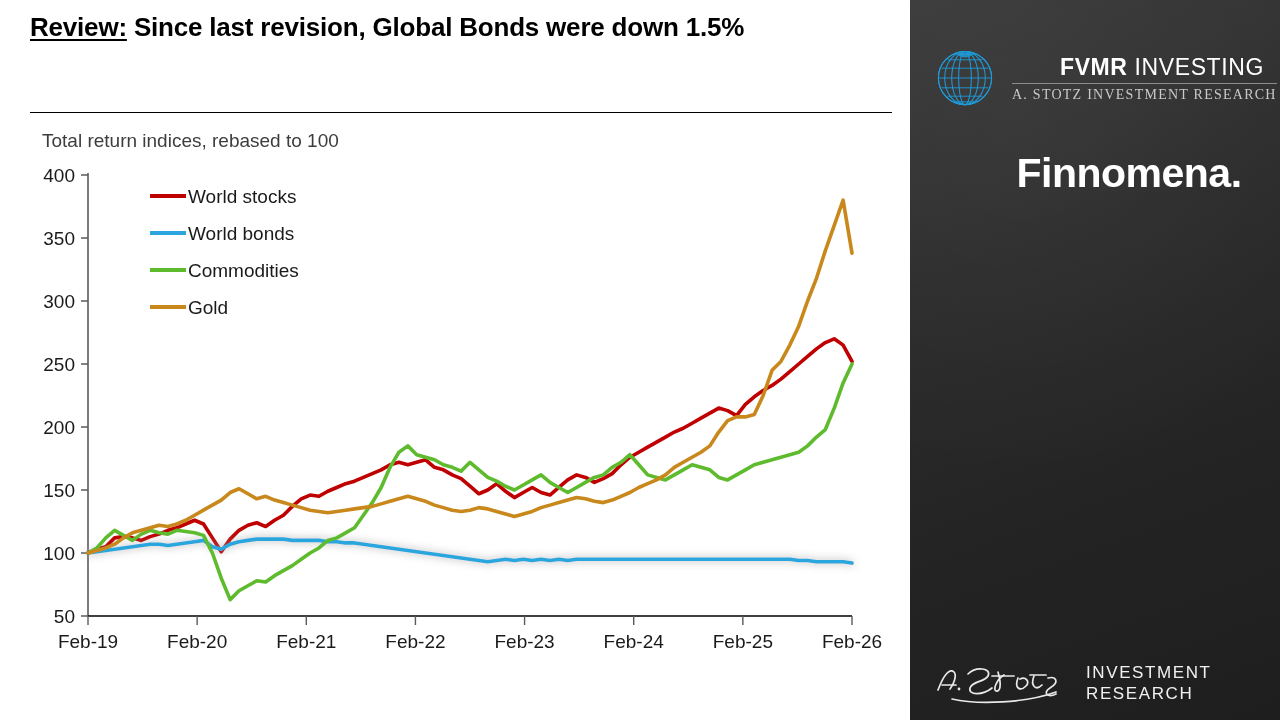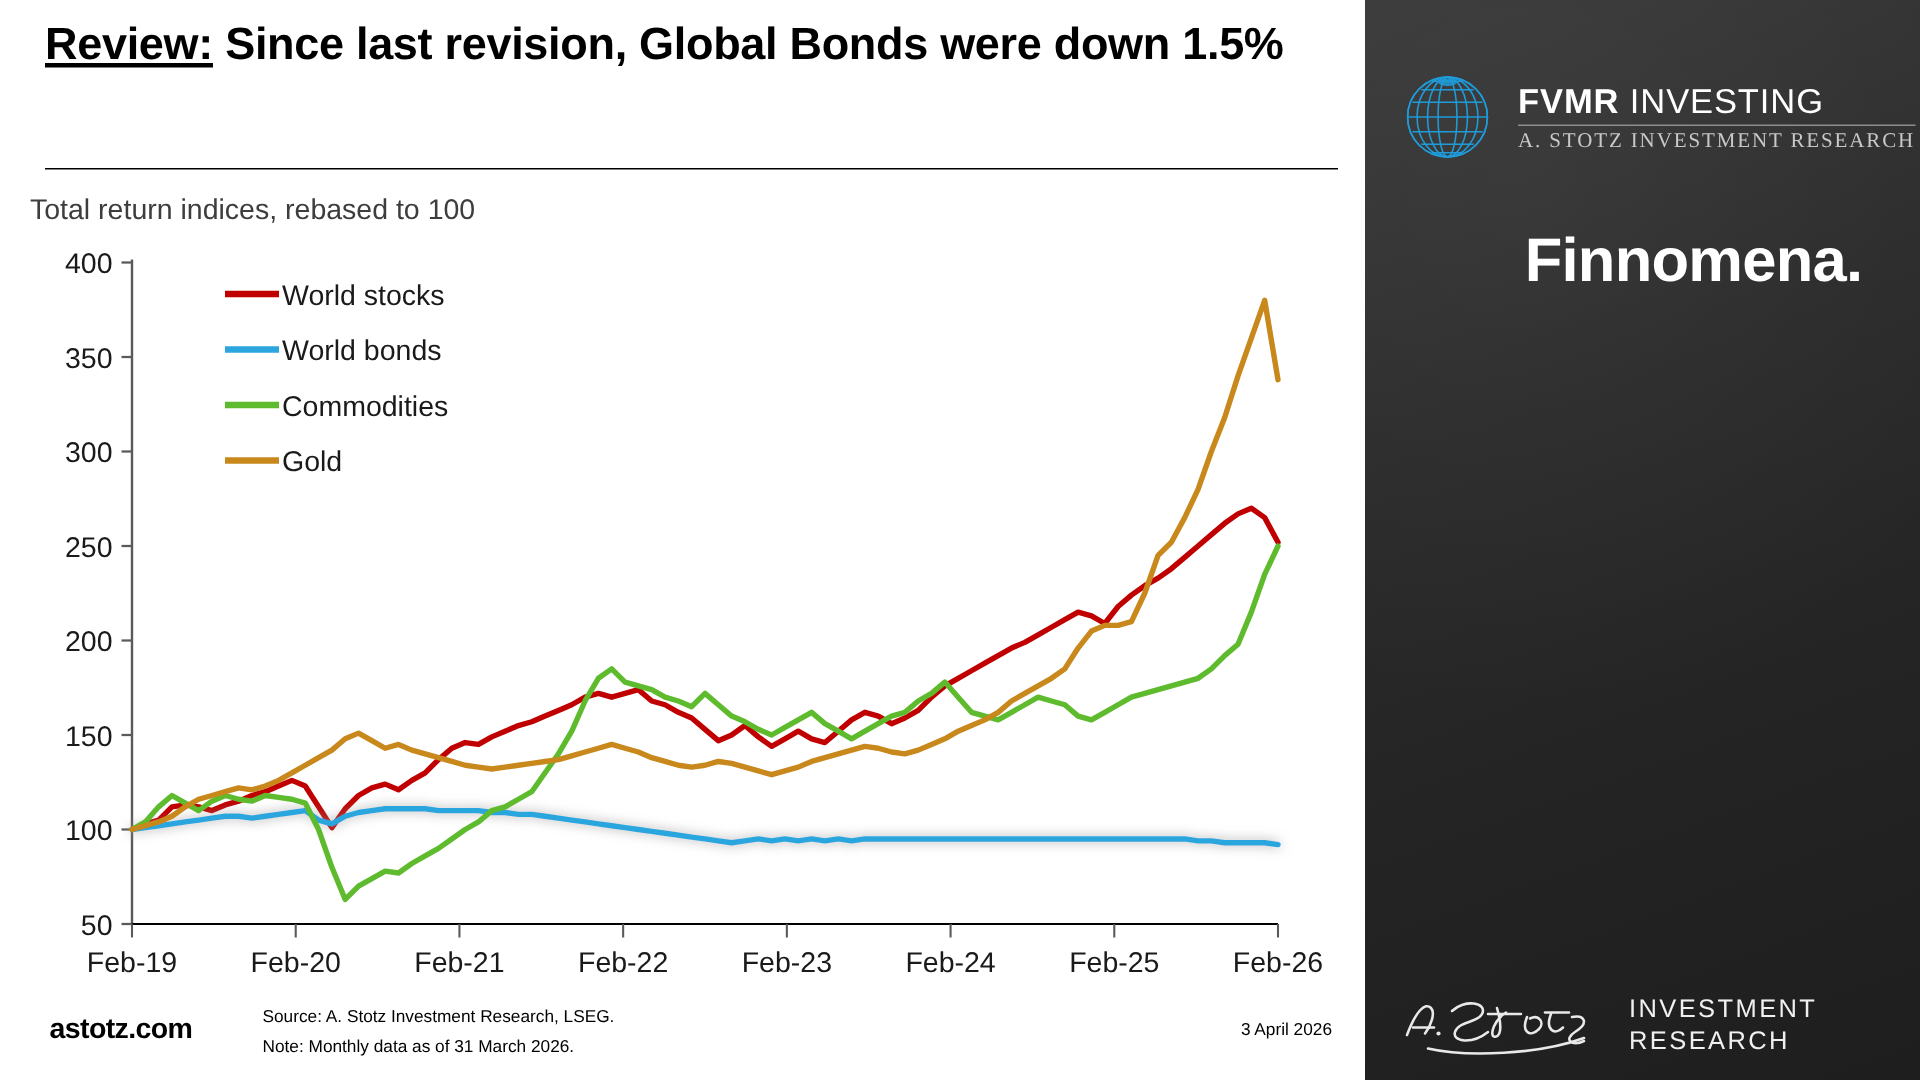--- a/index.html
+++ b/index.html
@@ -11,37 +11,37 @@
     position: relative;
   }
   .slide { position: absolute; inset: 0; width: 1280px; height: 720px; }
 
   
   .main { position: absolute; left: 0; top: 0; width: 910px; height: 720px; background:#fff; }
 
   .title {
     position: absolute;
     left: 30px; top: 10px; width: 850px;
-    font-size: 30px;
+    font-size: 26px;
     font-weight: bold;
     color: #000;
     line-height: 1.32;
     letter-spacing: -0.2px;
   }
   .title .u { text-decoration: underline; text-underline-offset: 3px; }
 
   .title-rule {
     position: absolute;
     left: 30px; top: 112px; width: 862px; height: 1px;
     background: #000;
   }
 
   .subtitle {
     position: absolute;
-    left: 20px; top: 130px;
+    left: 42px; top: 130px;
     font-size: 19px;
     color: #3d3d3d;
   }
 
   
   .chart { position: absolute; left: 0; top: 160px; width: 910px; height: 510px; }
   .chart svg { display:block; }
 
   
   .footer { position: absolute; left: 0; bottom: 0; width: 910px; height: 56px; }
@@ -73,20 +73,21 @@
 
   .logo-row {
     position: absolute; left: 20px; top: 42px; width: 335px; height: 72px;
     display: flex; align-items: center; gap: 12px;
   }
   .globe { width: 70px; height: 70px; flex: 0 0 70px; }
   .logo-text { padding-top: 2px; }
   .logo-main {
     font-size: 23px; letter-spacing: 0.6px; color: #ffffff; line-height: 1.05;
     white-space: nowrap;
+    margin-left: 48px;
   }
   .logo-main b { font-weight: bold; }
   .logo-main span.light { font-weight: normal; }
   .logo-rule { height:1px; background:#8d8d8d; margin: 4px 0 3px 0; width: 100%; }
   .logo-sub {
     font-size: 14px; letter-spacing: 1.25px; color: #c9c9c9; white-space: nowrap; font-family: Liberation Serif, serif;
   }
 
   .finnomena {
     position: absolute; left: 0; top: 150px; width: 438px;
@@ -187,26 +188,20 @@
             <text x="188" y="154" class="legend-label">Gold</text>
           </g>
       <defs>
             <filter id="softshadow" x="-20%" y="-120%" width="140%" height="400%">
               <feDropShadow dx="0" dy="0" stdDeviation="4" flood-color="#9a9a9a" flood-opacity="0.85"></feDropShadow>
             </filter>
           </defs>
         </svg>
     </div>
 
-    <div class="footer">
-      <div class="brand">astotz.com</div>
-      <div class="src1">Source: A. Stotz Investment Research, LSEG.</div>
-      <div class="src2">Note: Monthly data as of 31 March 2026.</div>
-      <div class="date">3 April 2026</div>
-    </div>
   </div>
 
   <div class="sidebar">
 
     <div class="sb-top">
       <div class="logo-row">
         <svg class="globe" viewBox="0 0 100 100">
           <g fill="none" stroke="#1E9BD8" stroke-width="1.5">
             <circle cx="50" cy="50" r="38"></circle>
             <ellipse cx="50" cy="50" rx="9" ry="38"></ellipse>

